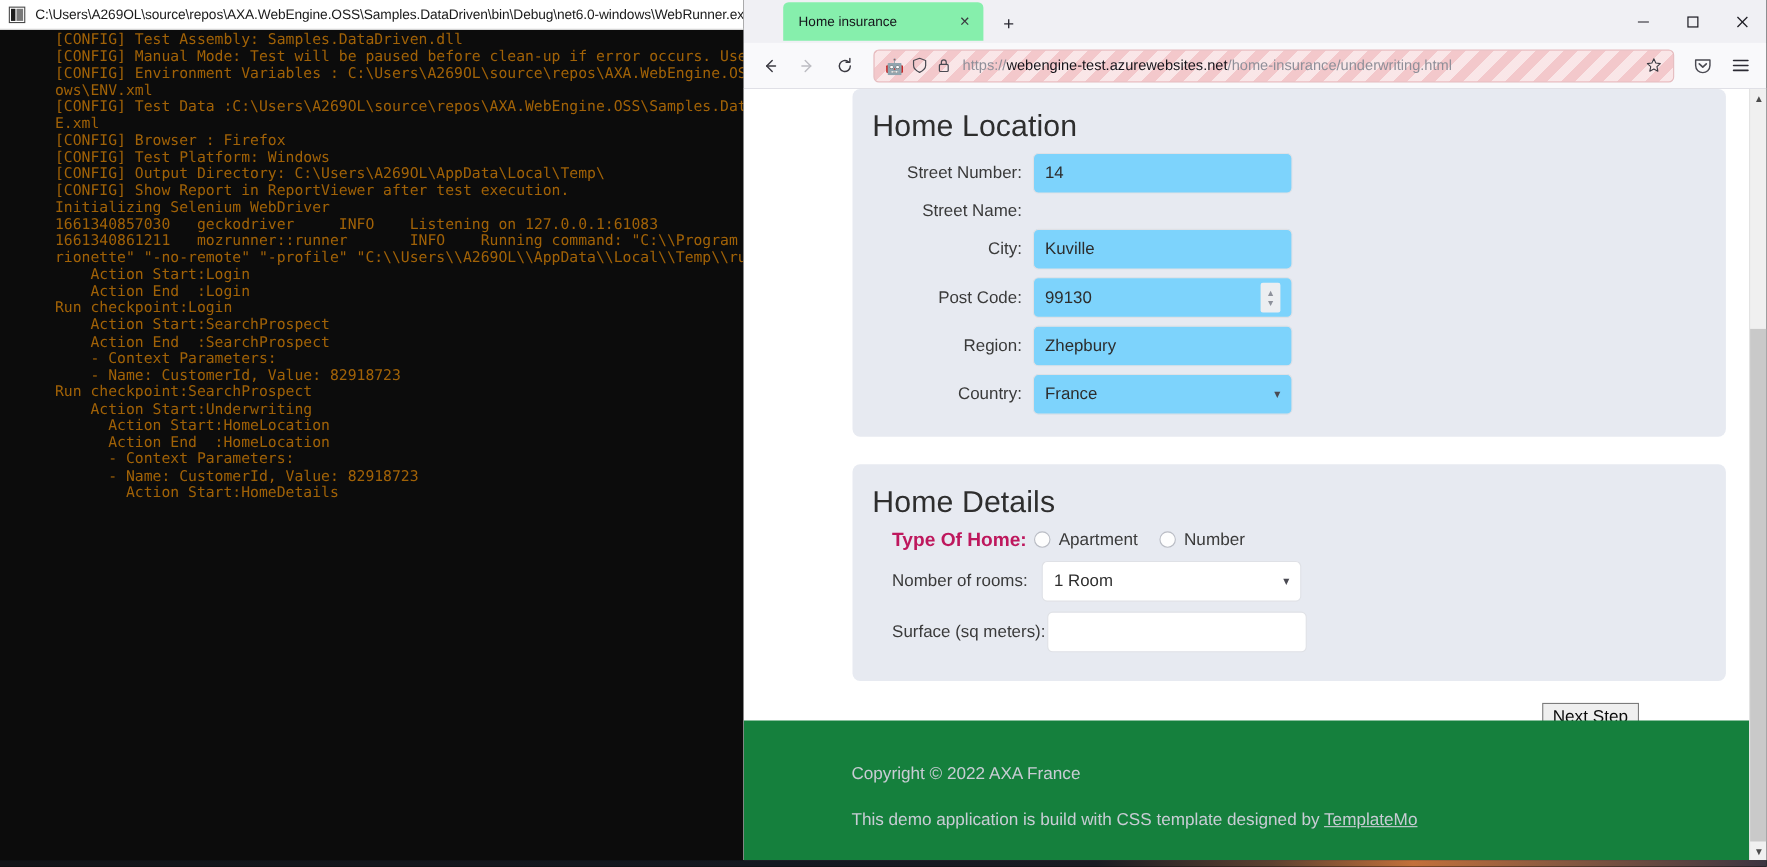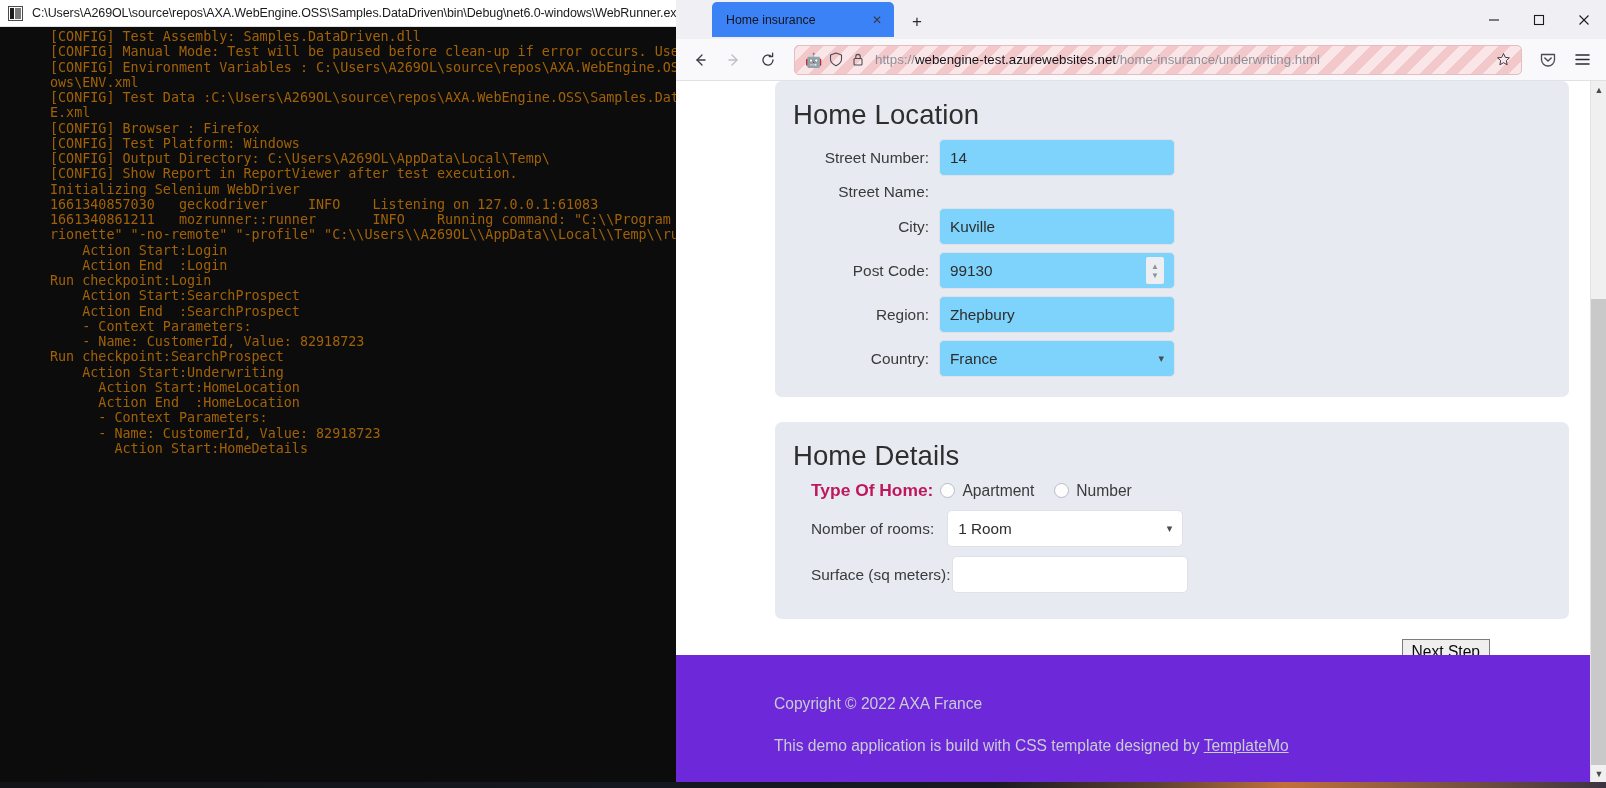--- a/index.html
+++ b/index.html
@@ -51,21 +51,21 @@
     position: absolute; left: 676px; top: 0; width: 930px; height: 782px;
     background: #f9f9fb; overflow: hidden;
   }
   
   #tabstrip {
     height: 39px; background: #f0f0f4; position: relative;
     display: flex; align-items: flex-end;
   }
   #tab-active {
     position: absolute; left: 36px; top: 2px; width: 182px; height: 35px;
-    background: #3b82f6; border-radius: 5px 5px 0 0;
+    background: #86efac; border-radius: 5px 5px 0 0;
     display: flex; align-items: center; padding: 0 6px 0 14px;
   }
   #tab-title {
     flex: 1; font-size: 12.3px; color: #15141a; white-space: nowrap;
     overflow: hidden; text-overflow: ellipsis;
   }
   .tab-close {
     width: 22px; height: 22px; border-radius: 4px;
     display: flex; align-items: center; justify-content: center;
     font-size: 12px; color: #3a3a40; cursor: pointer; flex:0 0 22px;
@@ -192,21 +192,21 @@
     margin: 20px 100px 0 0;
   }
   #next-step-btn {
     background: #efefef; border: 1px solid #7c7c7c;
     font-size: 15.6px; color: #0b0b0b; padding: 3px 9px 4px;
     font-family: "Liberation Sans", sans-serif;
   }
 
   #footer {
     position: absolute; left: 0; bottom: 0; width: 914px; height: 127px;
-    background: #6d28d9; padding: 28px 0 0 98px;
+    background: #15803d; padding: 28px 0 0 98px;
   }
   #footer p { font-size: 15.6px; color: #c8ccd4; line-height: 42px; }
   #footer a { color: #c8ccd4; text-decoration: underline; }
 
   
   #pscroll {
     position: absolute; right: 0; top: 0; width: 16px; height: 701px;
     background: #f0f0f0; border-left: 1px solid #e3e3e3;
   }
   .sb-arrow {

